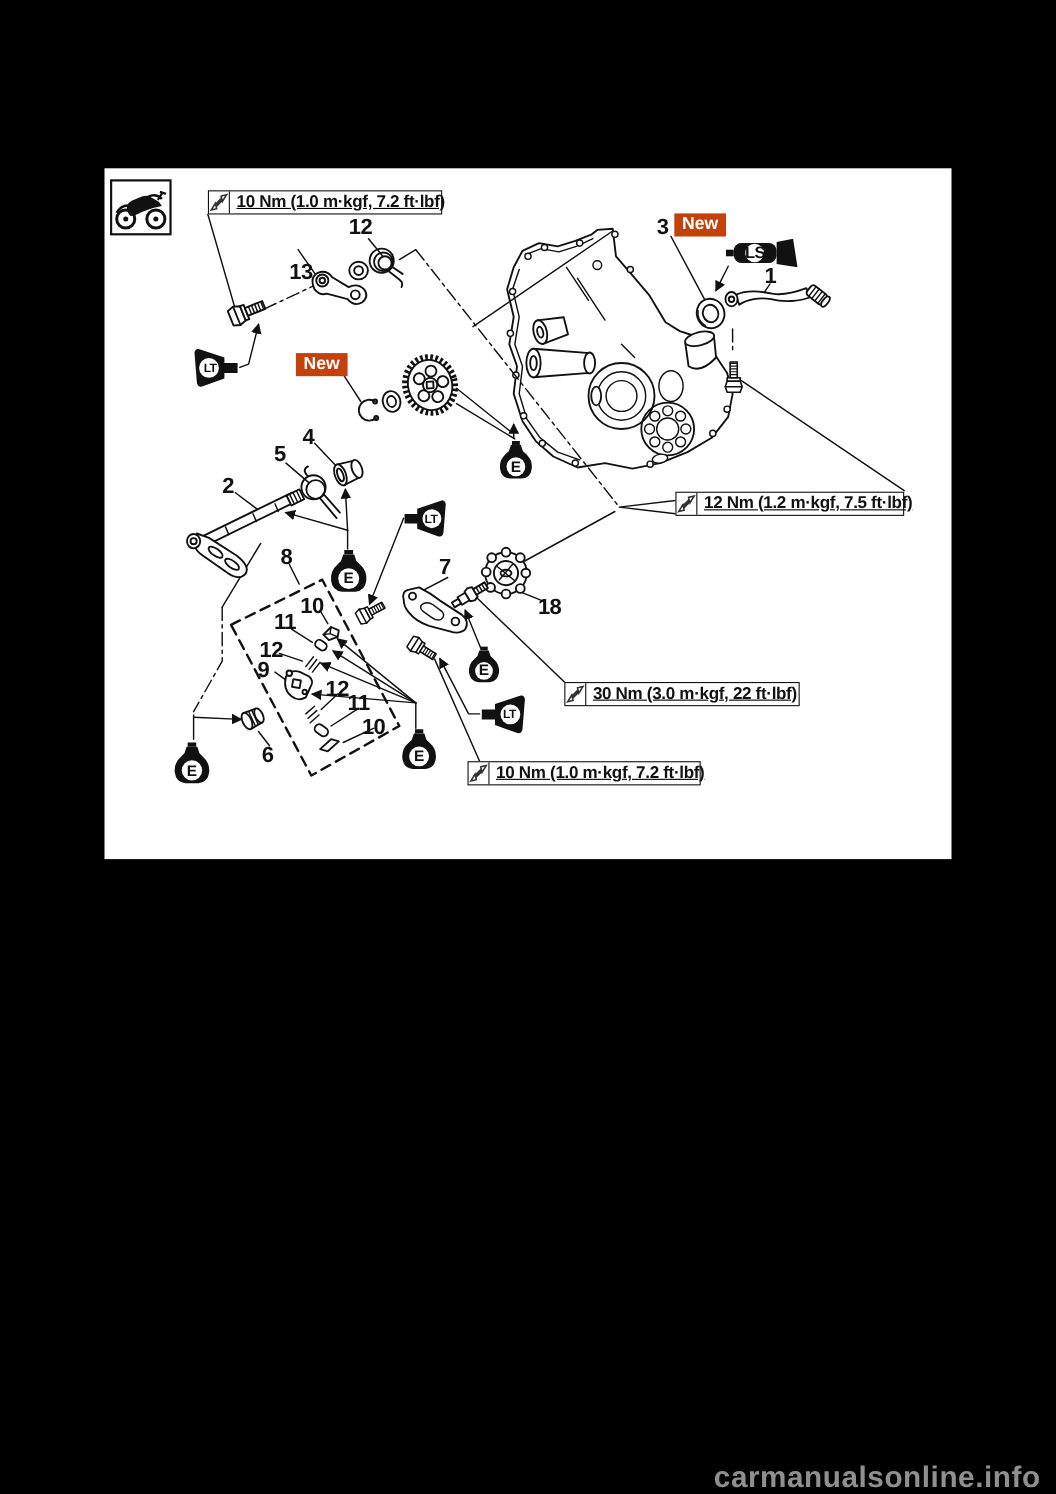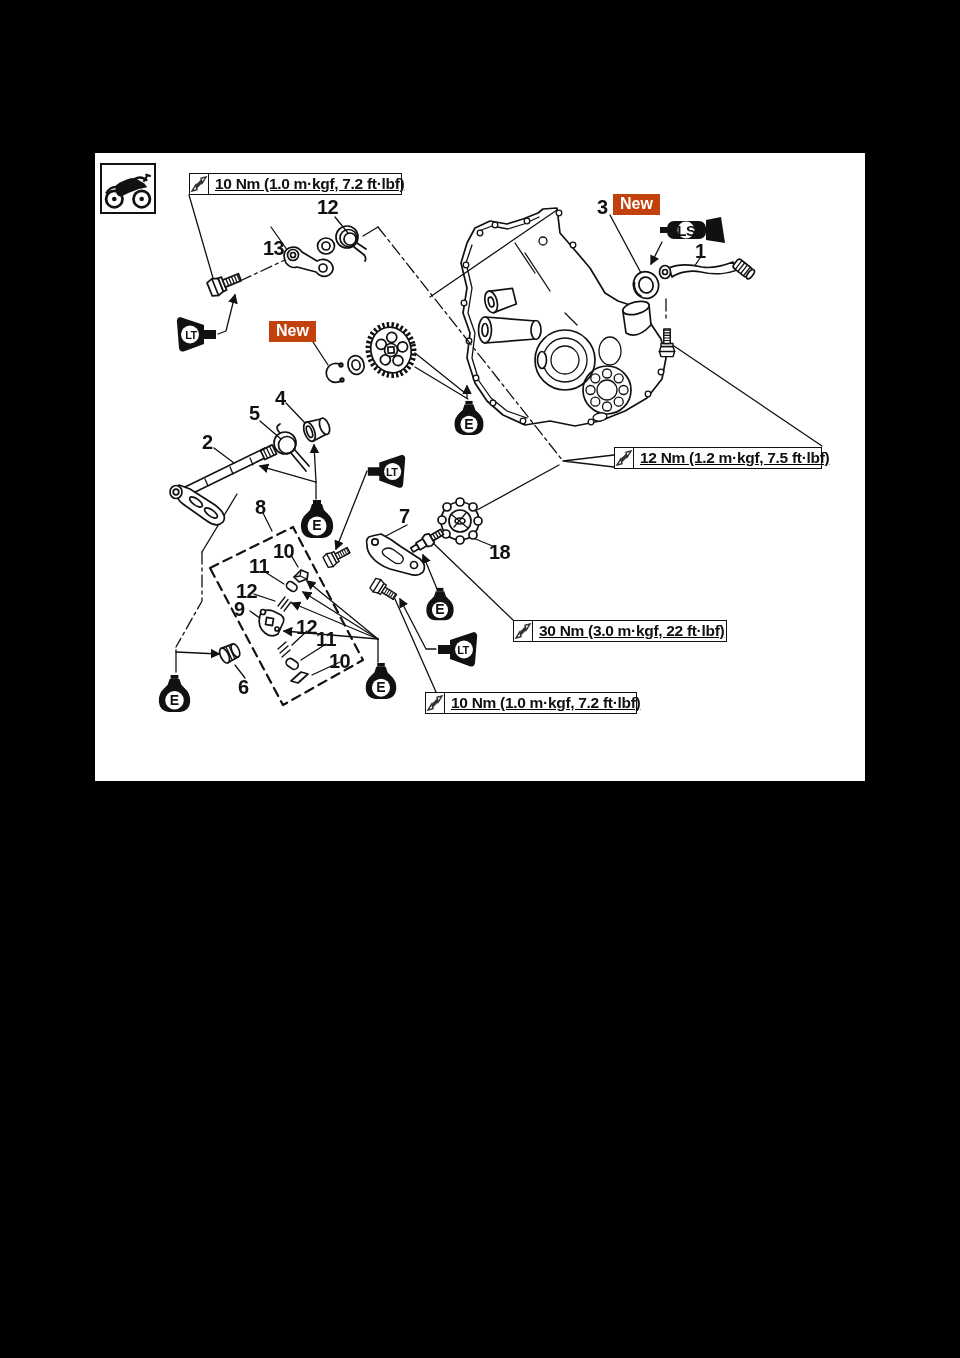--- a/index.html
+++ b/index.html
@@ -458,13 +458,14 @@
         <rect x="0" y="10" width="7" height="6" fill="#111"></rect>
         <rect x="7" y="4" width="39" height="18" rx="7" fill="#111"></rect>
         <path d="M46,3 L61,0 L65,26 L46,23 Z" fill="#111"></path>
         <circle cx="26" cy="13" r="8.5" fill="#fff"></circle>
       </svg>
       <span class="sym-letter">LS</span>
     </div>
 
   </div>
 
+  <div id="watermark">carmanualsonline.info</div>
 </div>
 
 </body></html>

